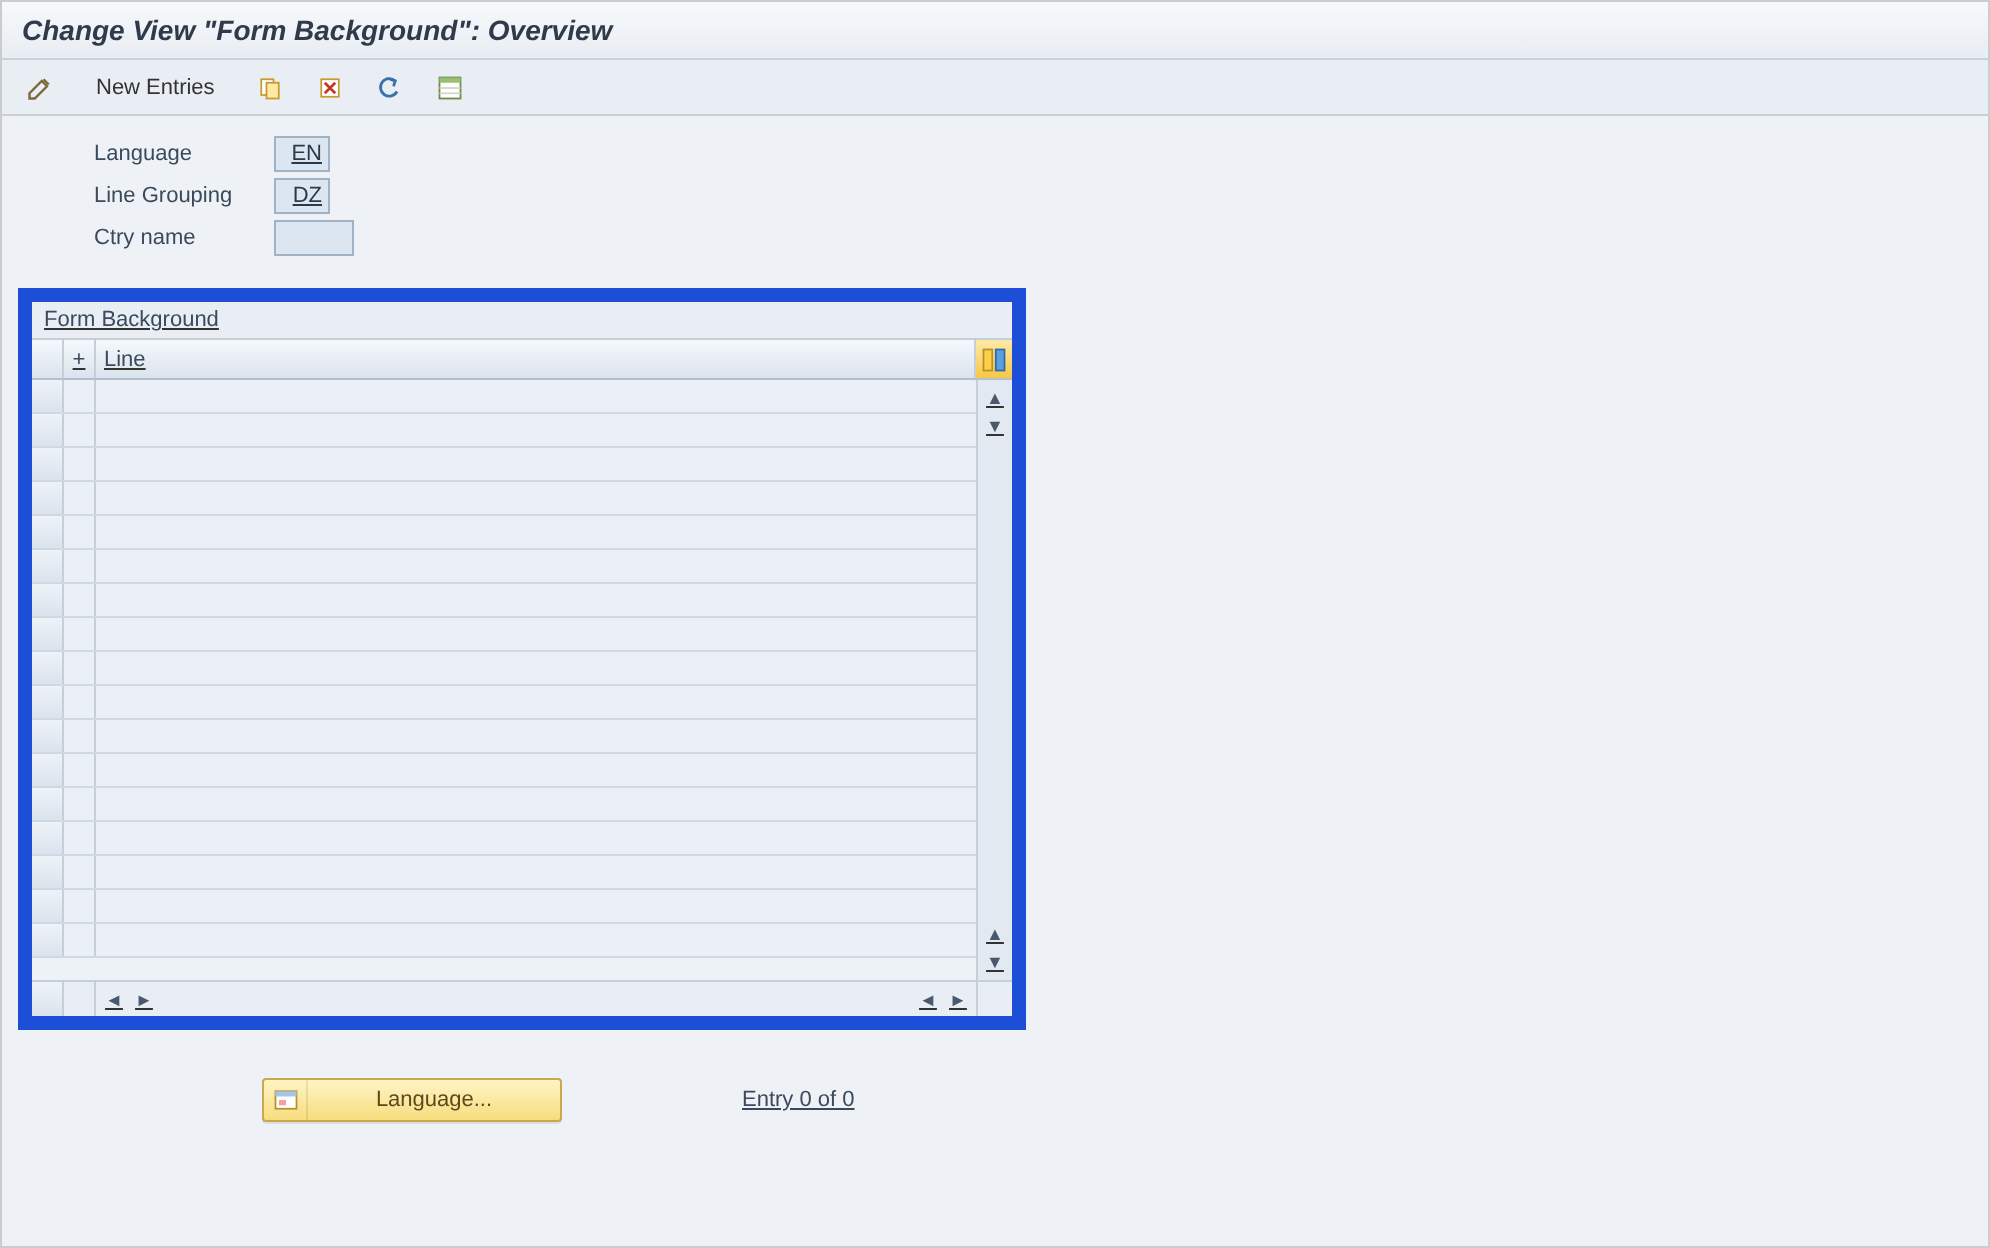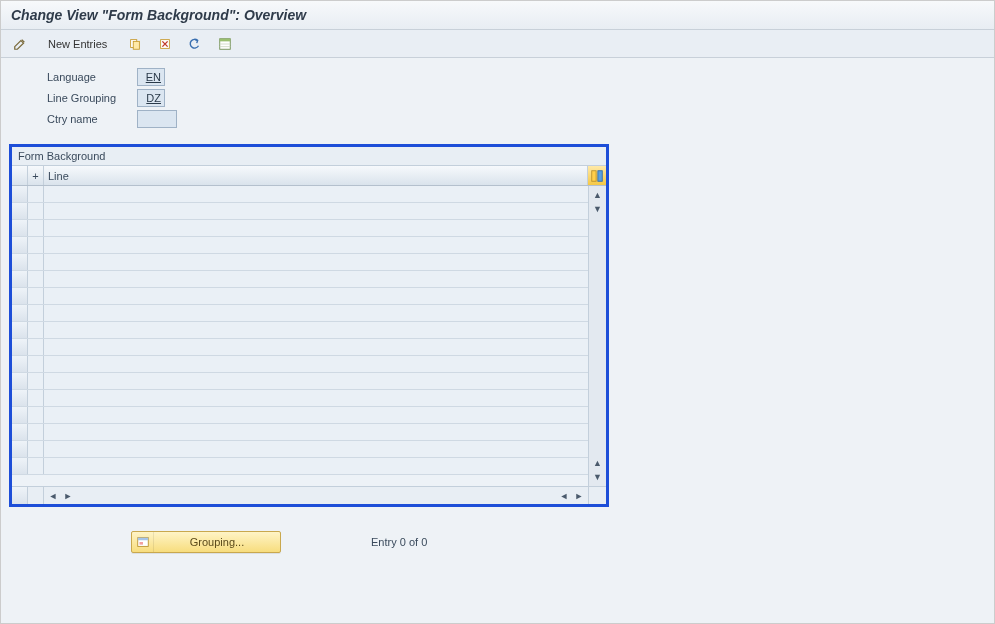--- a/index.html
+++ b/index.html
@@ -71,23 +71,24 @@
     font-size: 11px;
     padding: 1px 3px;
     text-align: right;
     color: #2a3a4a;
     text-decoration: underline;
   }
   .form-field.empty { background: #dbe6f1; width: 40px; }
 
   .table-wrap {
     margin: 10px 8px 0 8px;
-    width: 600px;
-    border: 3px solid #1d4ed8;
+    width: 504px;
+    border: 7px solid #1d4ed8;
     background: #edf2f7;
+    text-decoration: underline;
   }
   .table-title {
     font-size: 11px;
     padding: 3px 6px;
     color: #3a4a5c;
     background: #e8eef4;
     border-bottom: 1px solid #c3cfdb;
   }
   .table-header {
     display: flex;
@@ -195,21 +196,21 @@
     align-items: center;
     justify-content: center;
     border-right: 1px solid rgba(0,0,0,0.08);
     height: 100%;
   }
   .position-btn .pblabel {
     flex: 1;
     text-align: center;
     color: #5a4a1a;
   }
-  .entry-text { color: #3a4a5c; }
+  .entry-text { color: #3a4a5c; text-decoration: underline; }
 
   
   svg.ico { width: 14px; height: 14px; display: block; }
 </style>
 </head>
 <body>
 
 <div class="titlebar">
   <h1>Change View "Form Background": Overview</h1>
 </div>
@@ -396,16 +397,16 @@
 
 <div class="footer">
   <div class="position-btn">
     <span class="pbicon">
       <svg class="ico" viewBox="0 0 16 16">
           <rect x="2" y="3" width="12" height="10" fill="#fff" stroke="#b8902a"></rect>
           <rect x="2" y="3" width="12" height="3" fill="#a7c5e8"></rect>
           <rect x="4" y="8" width="4" height="3" fill="#f3a0a0"></rect>
         </svg>
     </span>
-    <span class="pblabel">Grouping...</span>
+    <span class="pblabel">Language...</span>
   </div>
   <span class="entry-text">Entry 0 of 0</span>
 </div>
 
 </body></html>

